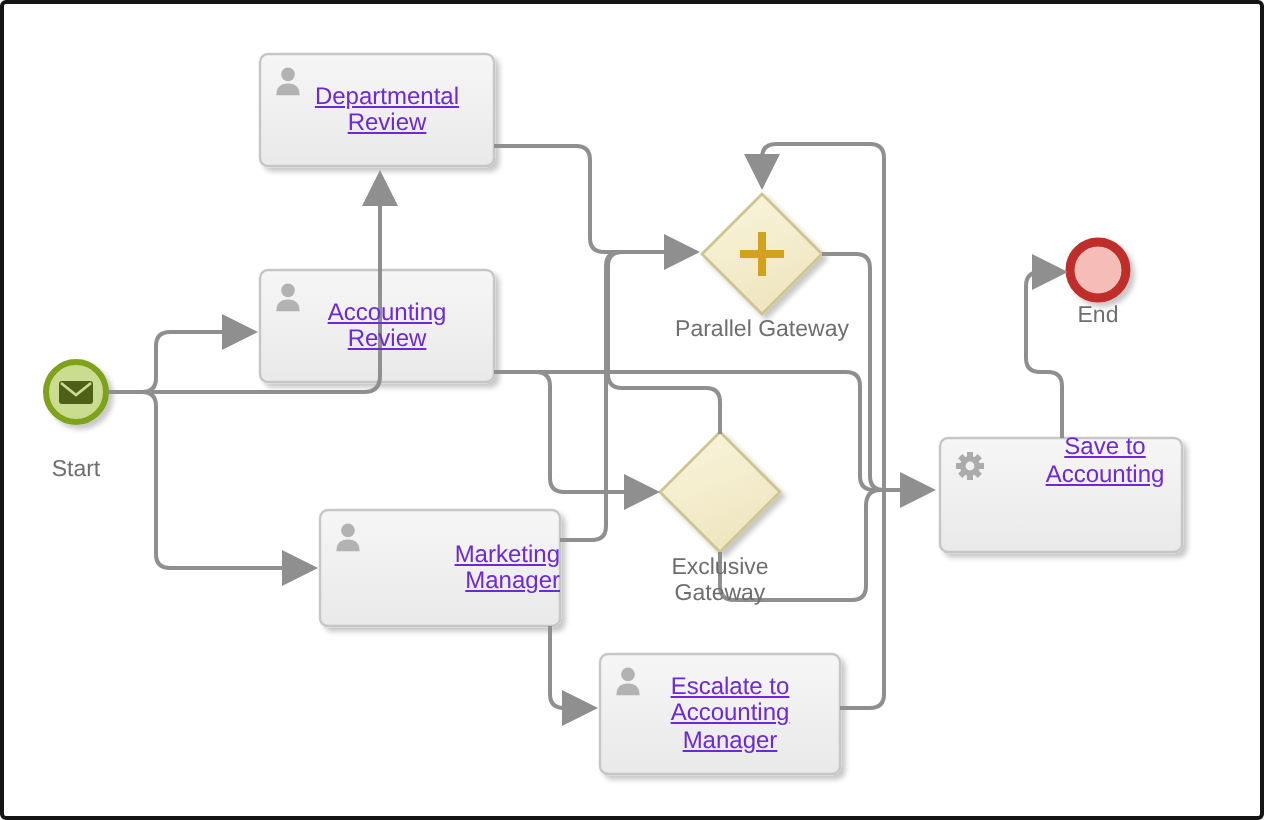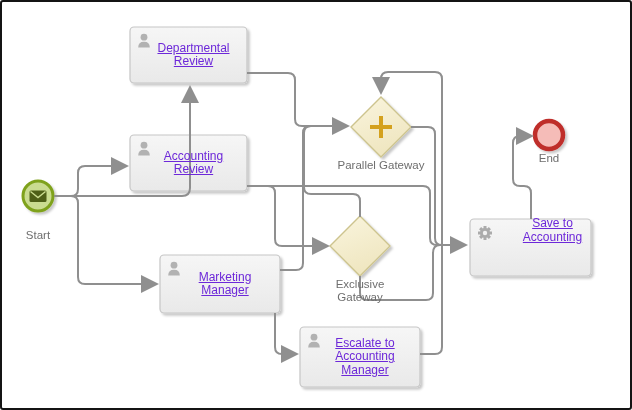--- a/index.html
+++ b/index.html
@@ -106,21 +106,21 @@
   </svg>
 
   <div class="task-lbl" style="left:128px;top:25px;width:117px;height:56px;">
     <span>Departmental</span>
     <span>Review</span>
   </div>
   <div class="task-lbl" style="left:128px;top:133px;width:117px;height:56px;">
     <span>Accounting</span>
     <span>Review</span>
   </div>
-  <div class="task-lbl" style="left:158px;top:253px;width:120px;height:58px;">
+  <div class="task-lbl" style="left:158px;top:253px;width:120px;height:58px;align-items:flex-end;">
     <span>Marketing</span>
     <span>Manager</span>
   </div>
   <div class="task-lbl" style="left:298px;top:325px;width:120px;height:60px;">
     <span>Escalate to</span>
     <span>Accounting</span>
     <span>Manager</span>
   </div>
   <div class="task-lbl" style="left:468px;top:200px;width:121px;height:57px;margin-left:17px;">
     <span>Save to</span>

